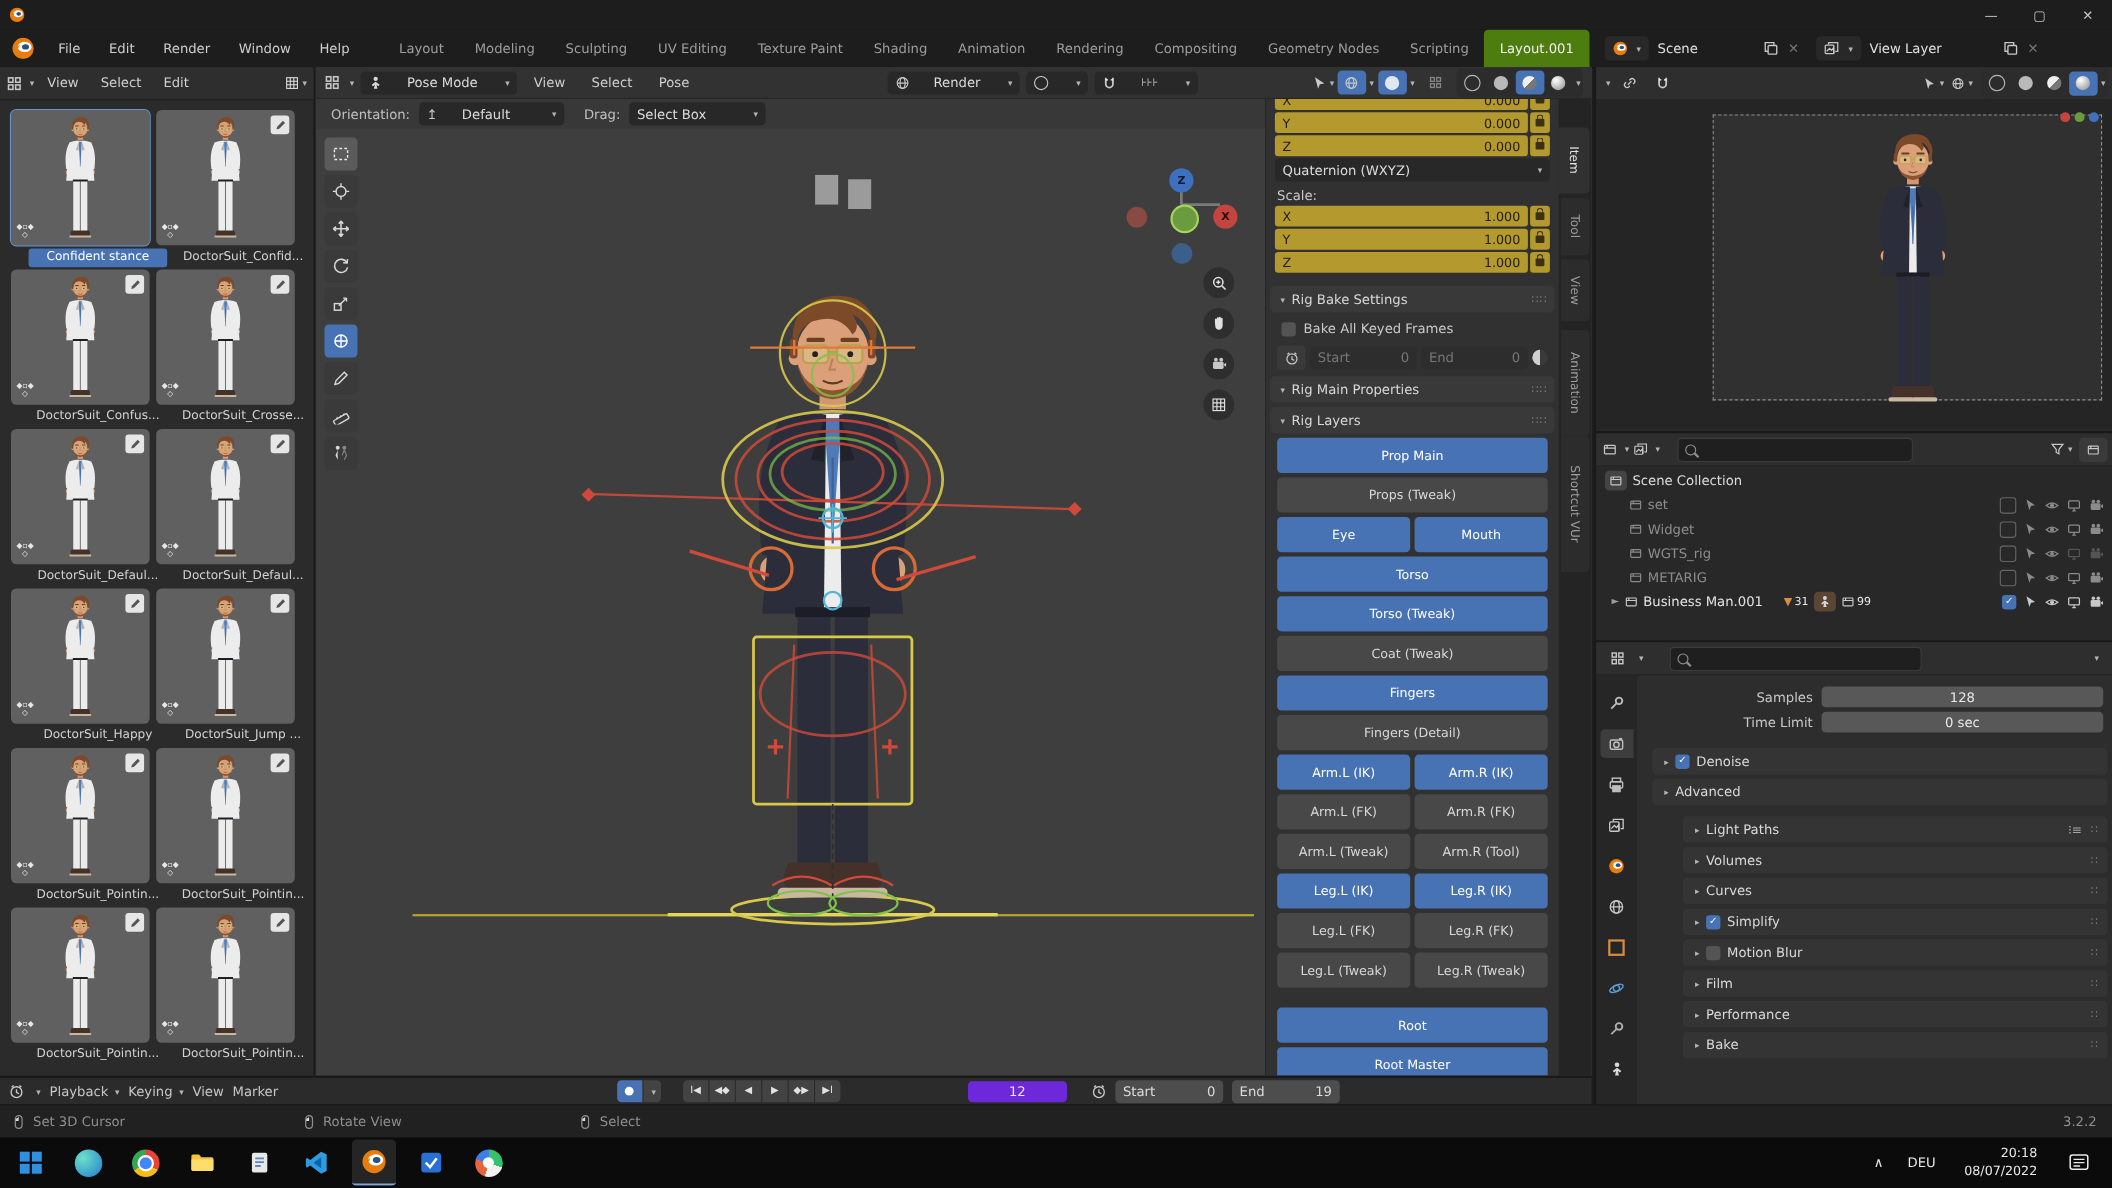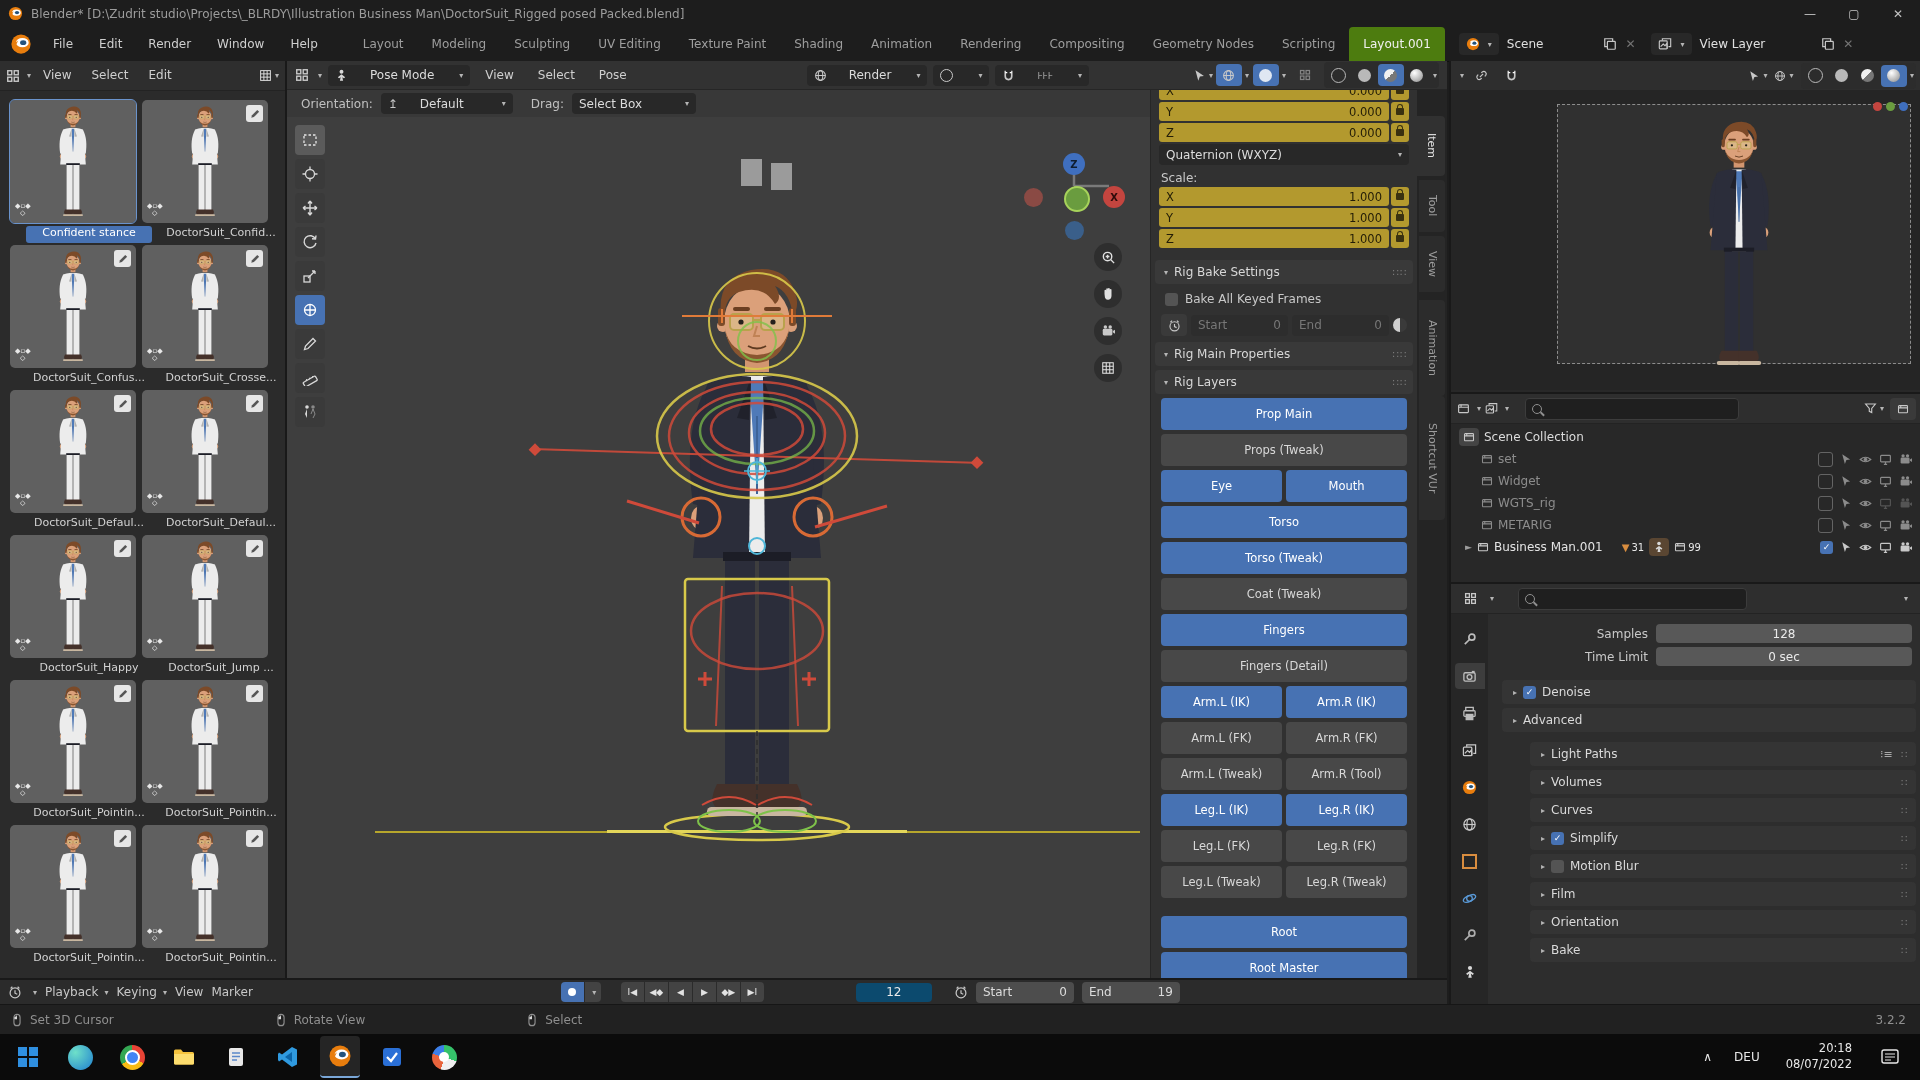--- a/index.html
+++ b/index.html
@@ -231,21 +231,20 @@
     </symbol>
   </defs>
 </svg>
 
 <div class="screen">
 
   <div class="abs titlebar">
     <svg width="15" height="15" style="margin-left:8px">
         <use href="#i-blender"></use>
       </svg>
-    <span class="title-text">Blender* [D:\Zudrit studio\Projects\_BLRDY\Illustration Business Man\DoctorSuit_Rigged posed Packed.blend]</span>
     <span style="margin-left:auto" class="flex">
       <span class="winbtn">—</span>
       <span class="winbtn">▢</span>
       <span class="winbtn">✕</span>
     </span>
   </div>
 
   <div class="abs menubar">
     <svg width="22" height="22" style="margin:0 8px 0 10px">
         <use href="#i-blender"></use>
@@ -1187,21 +1186,21 @@
           <span>Motion Blur</span>
           <span class="dots" style="margin-left:auto">∷</span>
         </div>
         <div class="sec">
           <span class="caret">▸</span>
           <span>Film</span>
           <span class="dots" style="margin-left:auto">∷</span>
         </div>
         <div class="sec">
           <span class="caret">▸</span>
-          <span>Orientation</span>
+          <span>Performance</span>
           <span class="dots" style="margin-left:auto">∷</span>
         </div>
         <div class="sec">
           <span class="caret">▸</span>
           <span>Bake</span>
           <span class="dots" style="margin-left:auto">∷</span>
         </div>
       </div>
     </div>
   </div>
@@ -1230,21 +1229,21 @@
         </span>
     </span>
     <span class="flex" style="margin-left:12px;gap:1px">
       <span class="tbtn" style="border-radius:4px 0 0 4px">Ι◀</span>
       <span class="tbtn">◀◆</span>
       <span class="tbtn">◀</span>
       <span class="tbtn">▶</span>
       <span class="tbtn">◆▶</span>
       <span class="tbtn" style="border-radius:0 4px 4px 0">▶Ι</span>
     </span>
-    <span class="valfield" style="margin-left:84px;width:76px;background:#0c4a6e">12</span>
+    <span class="valfield" style="margin-left:108px;width:90px;background:#6d28d9">12</span>
     <svg width="14" height="14" style="margin-left:14px">
         <use href="#i-clock"></use>
       </svg>
     <span class="dd" style="width:84px;background:#4d4d4d">
       <span>Start</span>
       <span style="margin-left:auto">0</span>
     </span>
     <span class="dd" style="width:84px;background:#4d4d4d">
       <span>End</span>
       <span style="margin-left:auto">19</span>

